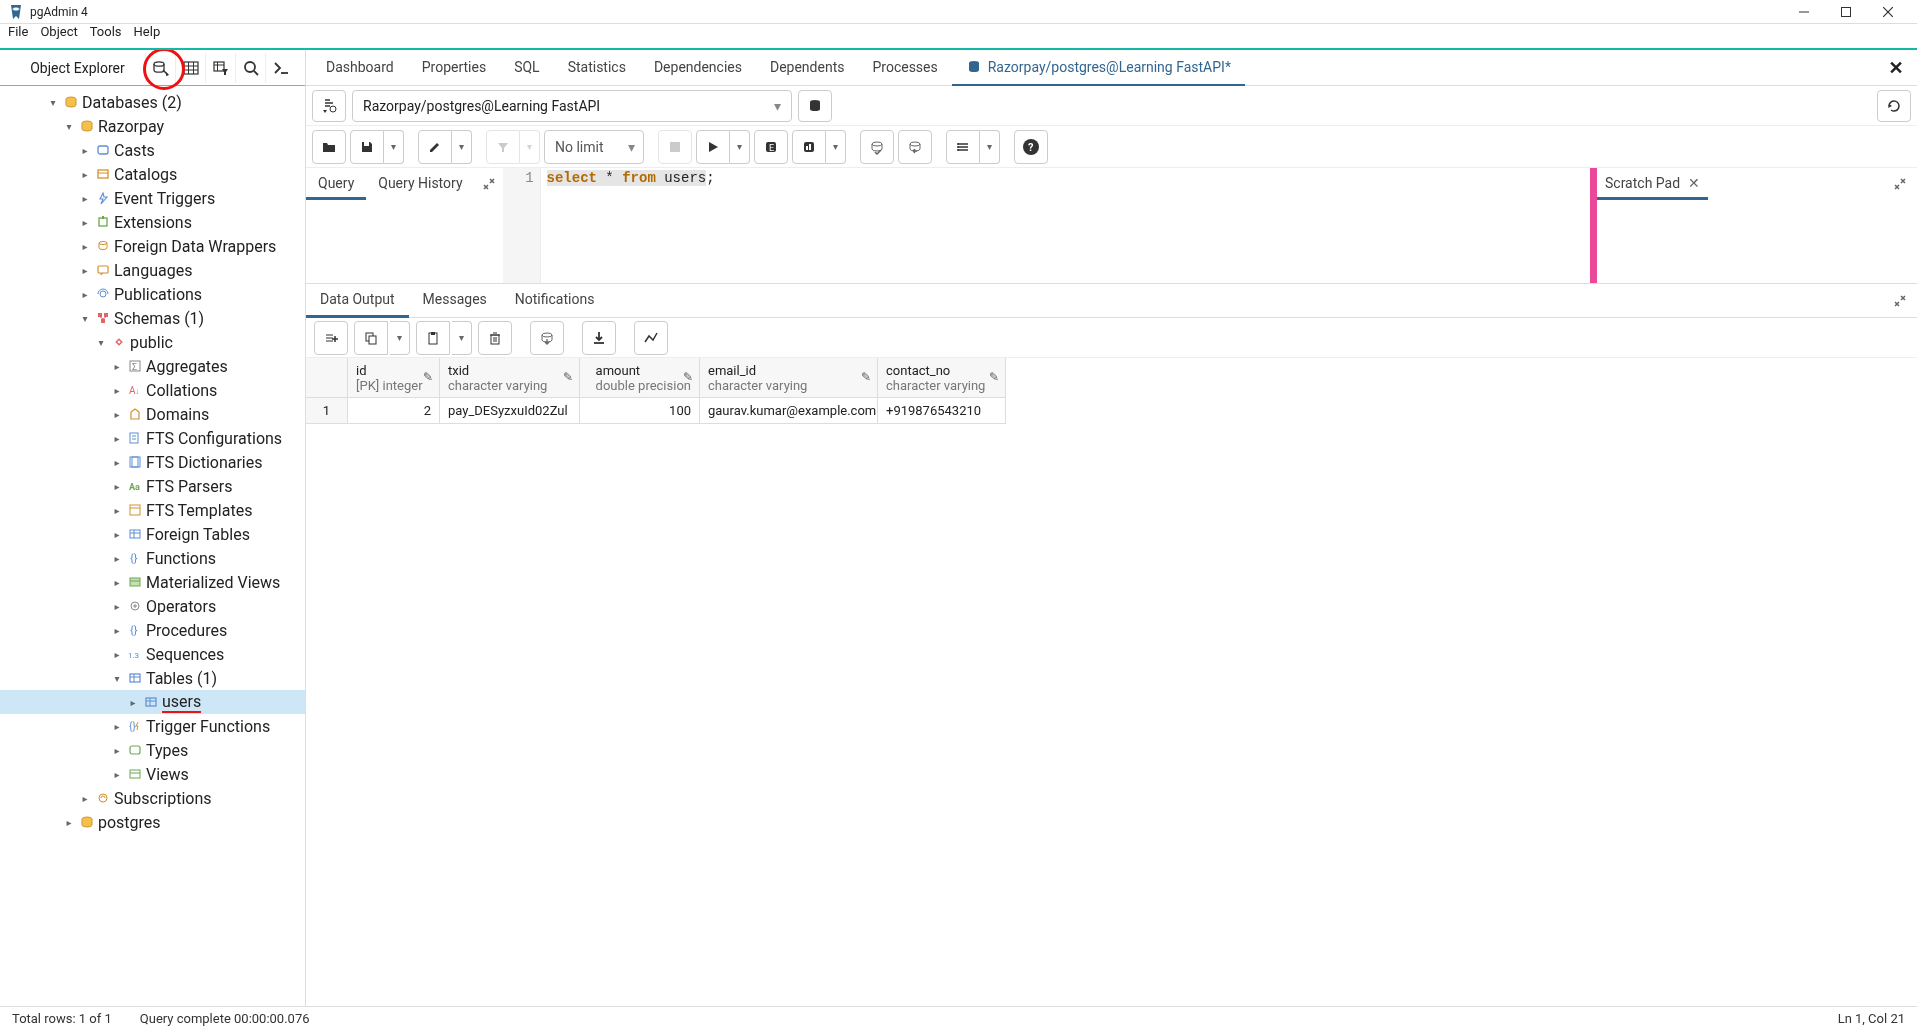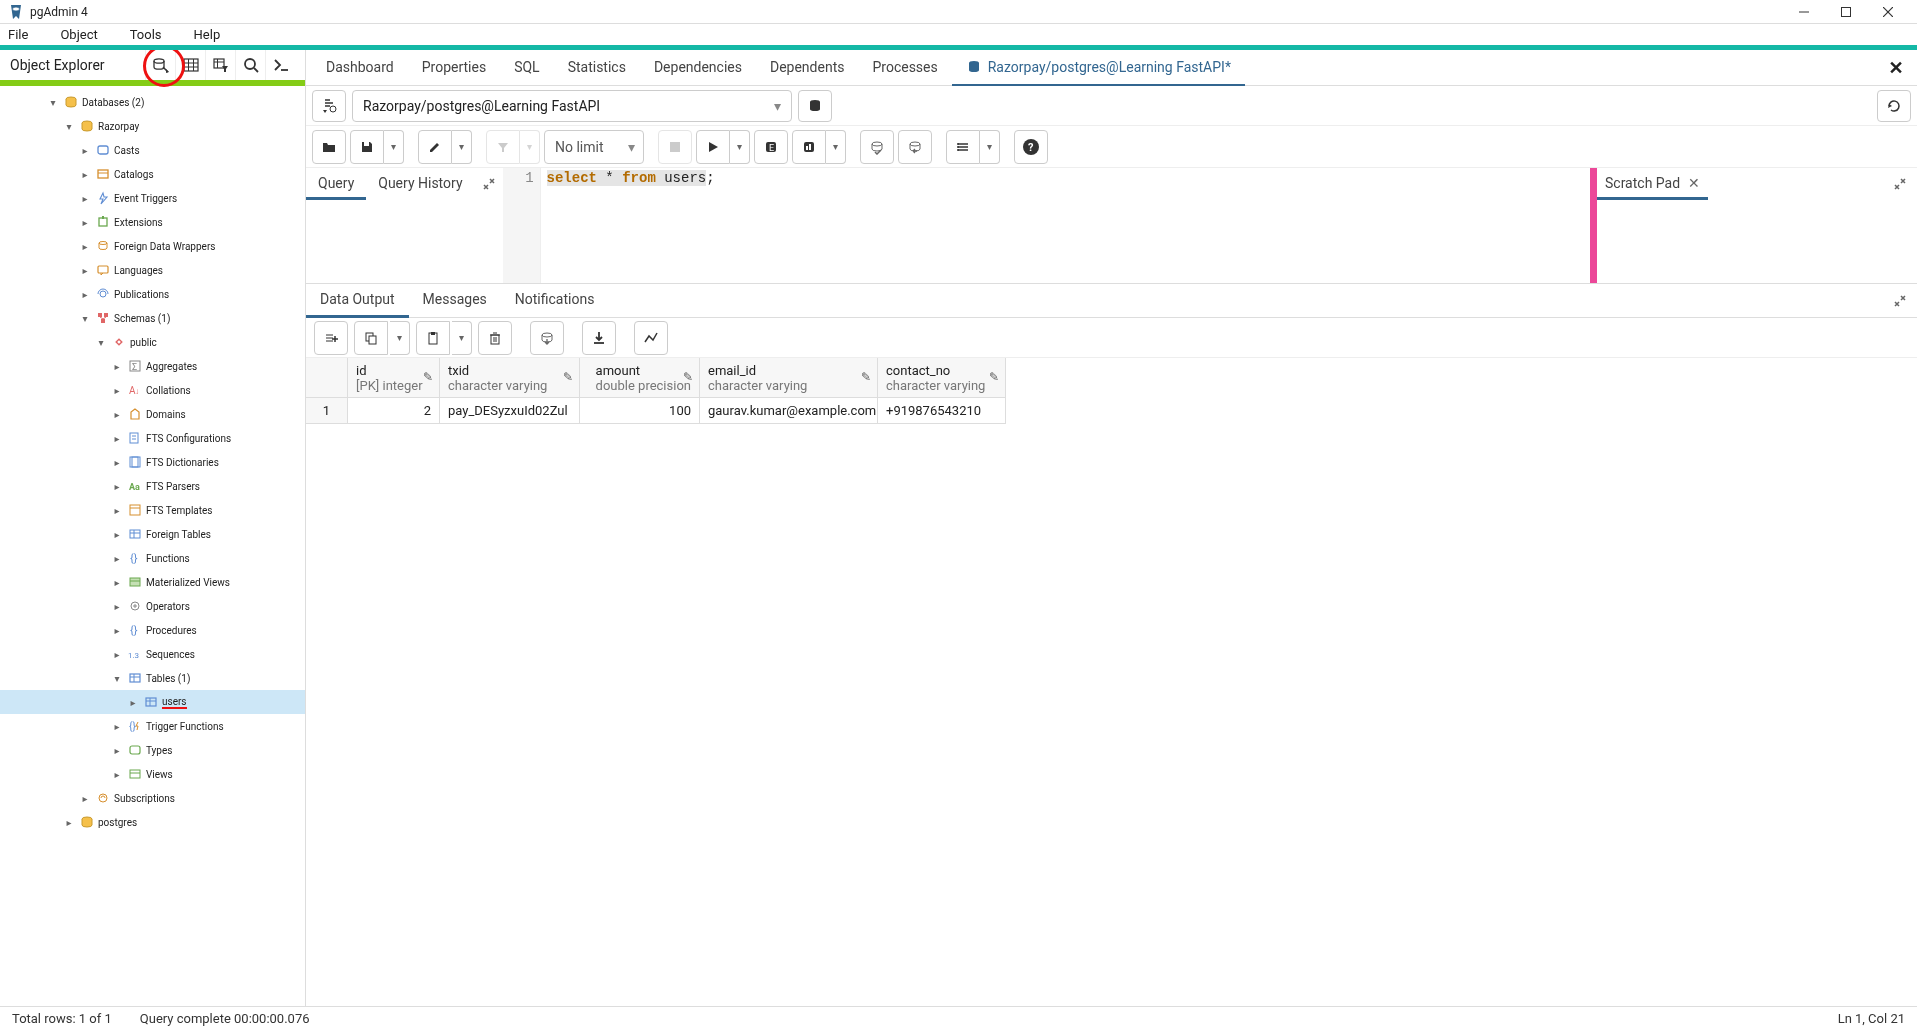--- a/index.html
+++ b/index.html
@@ -1,35 +1,35 @@
 <!DOCTYPE html>
 <html><head>
 <meta charset="utf-8">
 <style>
 * { box-sizing: border-box; margin: 0; padding: 0; }
 body { font-family: -apple-system, BlinkMacSystemFont, "Segoe UI", Roboto, Arial, sans-serif; font-size: 13px; color: #222; overflow: hidden; height: 100vh; background: #fff; }
 .title-bar { height: 24px; background: #fff; display: flex; align-items: center; padding: 0 8px; border-bottom: 1px solid #ddd; }
 .title-bar .app-icon { width: 16px; height: 16px; margin-right: 6px; }
 .title-bar .title { font-size: 12px; flex: 1; }
 .title-bar .win-btn { width: 42px; height: 24px; display: flex; align-items: center; justify-content: center; color: #444; }
-.menu-bar { height: 26px; display: flex; align-items: center; padding: 0 8px; gap: 32px; border-bottom: 5px solid #14b8a6; }
+.menu-bar { height: 26px; display: flex; align-items: flex-start; padding: 0 8px; gap: 12px; border-bottom: 2px solid #14b8a6; }
 .menu-bar span { font-size: 13px; cursor: default; }
 .main-row { display: flex; height: calc(100vh - 24px - 26px - 24px); }
 .sidebar { width: 306px; border-right: 1px solid #ddd; display: flex; flex-direction: column; overflow: hidden; }
-.sidebar-header { height: 36px; display: flex; align-items: center; padding: 0 10px; border-bottom: 6px solid #84cc16; }
+.sidebar-header { height: 36px; display: flex; align-items: center; padding: 0 10px; border-bottom: 1px solid #84cc16; text-align: center; }
 .sidebar-header .label { font-size: 14px; flex: 1; }
 .sidebar-header .tool { width: 30px; height: 30px; display: flex; align-items: center; justify-content: center; border-left: 1px solid #eee; color: #555; }
 .sidebar-header .tool.circled { position: relative; }
 .sidebar-header .tool.circled::after { content: ""; position: absolute; left: -3px; top: -5px; width: 36px; height: 36px; border: 3px solid #e11; border-radius: 50%; }
 .tree { flex: 1; overflow: auto; padding: 4px 0; }
 .tree-node { display: flex; align-items: center; height: 24px; padding-left: 0; white-space: nowrap; cursor: default; }
 .tree-node.selected { background: #cde7f7; }
 .tree-node .chev { width: 14px; display: inline-block; text-align: center; color: #666; font-size: 10px; }
 .tree-node .icon { width: 18px; display: inline-flex; align-items: center; justify-content: center; margin: 0 2px; }
-.tree-node .txt { font-size: 10px; }
+.tree-node .txt { font-size: 16px; }
 .tree-node.selected .txt.underline-red { border-bottom: 2px solid #e11; }
 .content { flex: 1; display: flex; flex-direction: column; overflow: hidden; position: relative; }
 .content-tabs { height: 36px; display: flex; align-items: center; border-bottom: 1px solid #ddd; padding: 0 6px; }
 .ctab { padding: 0 14px; height: 36px; display: flex; align-items: center; font-size: 14px; color: #444; border-bottom: 2px solid transparent; text-align: center; }
 .ctab.active { color: #326690; border-bottom-color: #326690; }
 .ctab .db-icon { width: 16px; height: 16px; margin-right: 6px; }
 .ctab-close { margin-left: auto; width: 30px; height: 30px; display: flex; align-items: center; justify-content: center; font-size: 18px; font-weight: bold; }
 .conn-row { height: 40px; display: flex; align-items: center; padding: 4px 6px; gap: 6px; border-bottom: 1px solid #eee; }
 .conn-row .iconbtn { width: 34px; height: 32px; border: 1px solid #ccc; border-radius: 4px; display: flex; align-items: center; justify-content: center; background: #fff; }
 .conn-row .dropdown { flex: 0 0 440px; height: 32px; border: 1px solid #ccc; border-radius: 4px; display: flex; align-items: center; padding: 0 10px; font-size: 14px; justify-content: space-between; }

